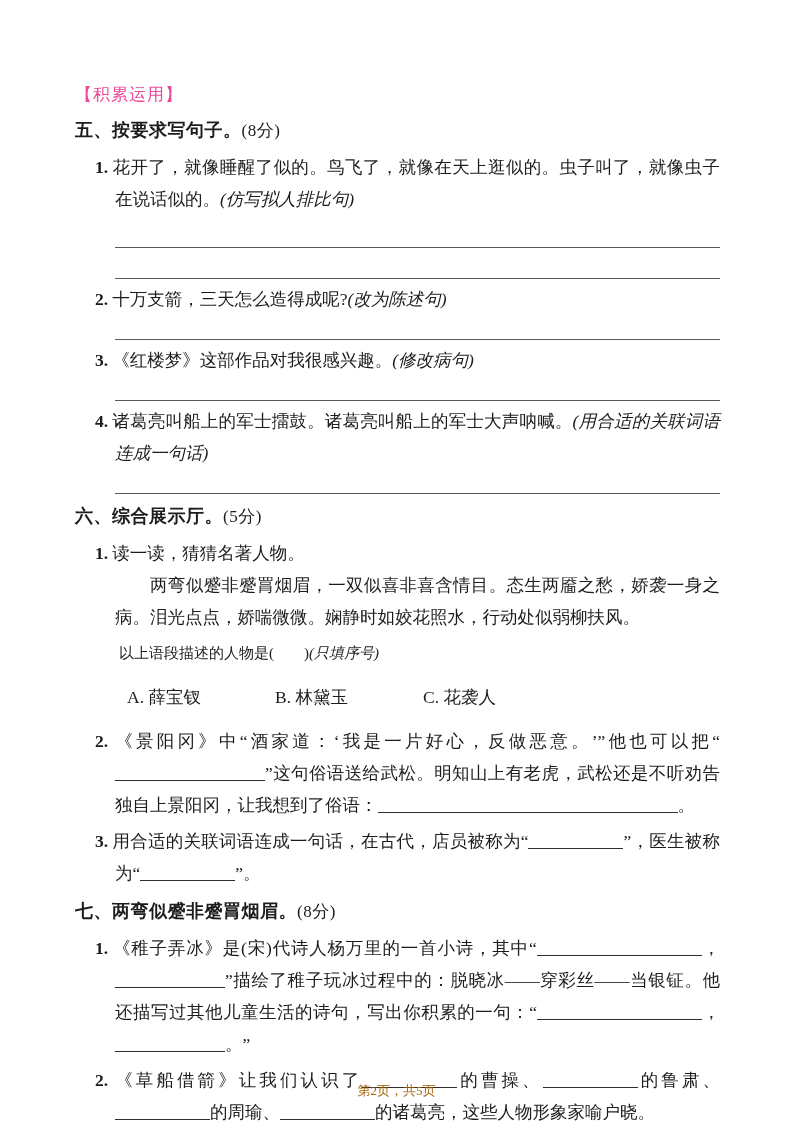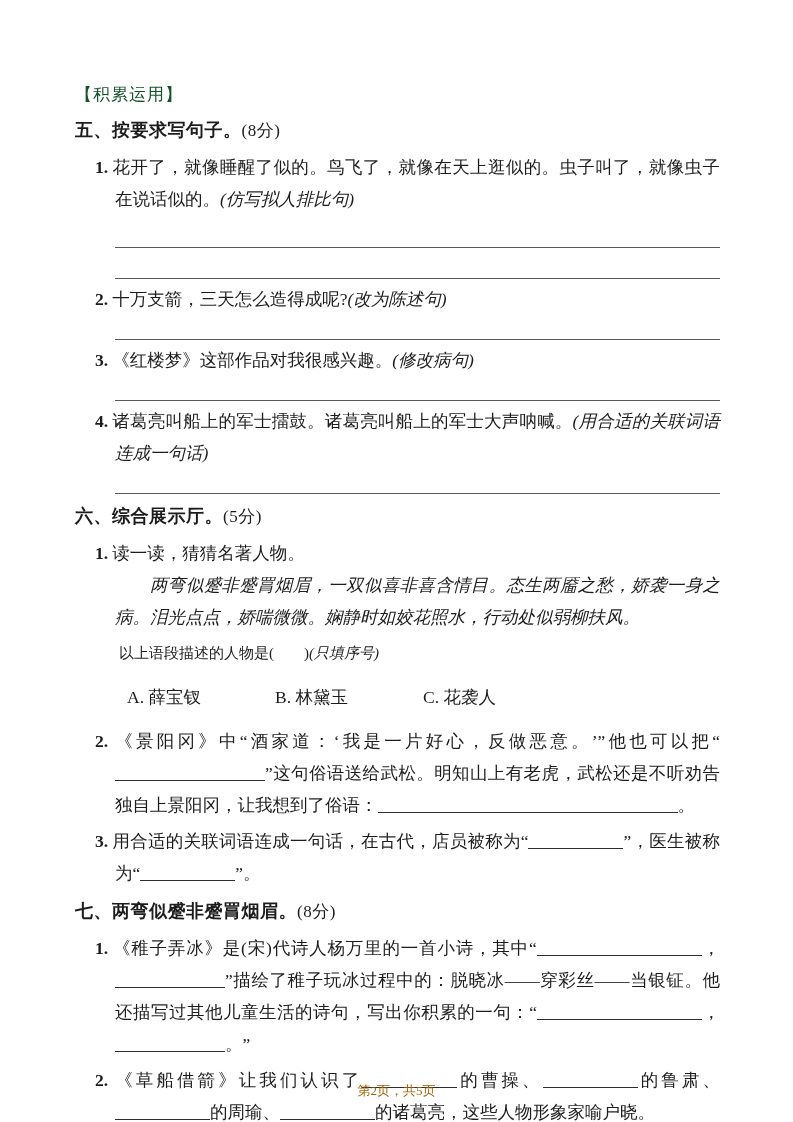--- a/index.html
+++ b/index.html
@@ -7,37 +7,37 @@
     width:793px;height:1122px;overflow:hidden;
     font-family:"Liberation Serif","DejaVu Serif",serif;
     color:#1c1c1c;
   }
   .page{
     position:relative;box-sizing:border-box;
     width:793px;height:1122px;
     padding:82px 73px 0 75px;
   }
   .banner{
-    font-size:17px;line-height:26px;color:#14532d;
+    font-size:17px;line-height:26px;color:#ec4899;
     margin:0 0 6px 0;letter-spacing:1px;
   }
   .sec-title{
     font-size:18px;line-height:32px;font-weight:bold;
     margin:6px 0 0 0;letter-spacing:0.5px;
   }
   .sec-title .pts{font-weight:normal;font-size:17px;margin-top:32px;}
   .q{
     font-size:17.5px;line-height:32px;text-align:justify;
     margin:4px 0 0 0;padding-left:40px;text-indent:-20px;
   }
   .qno{font-weight:bold;margin-right:4px;}
   .hint{font-style:italic;}
   .quote{
     font-size:17.5px;line-height:32px;text-align:justify;
-    margin:0;padding-left:40px;text-indent:35px;font-style:italic;
+    margin:0;padding-left:40px;text-indent:35px;
   }
   .prompt{
     font-size:15px;line-height:32px;margin:4px;padding-left:40px;
   }
   .opts{
     font-size:17.5px;line-height:32px;margin:12px;padding-left:40px;
   }
   .opt{display:inline-block;}
   .opt-a,.opt-b{width:148px;}
   .ans-line{

